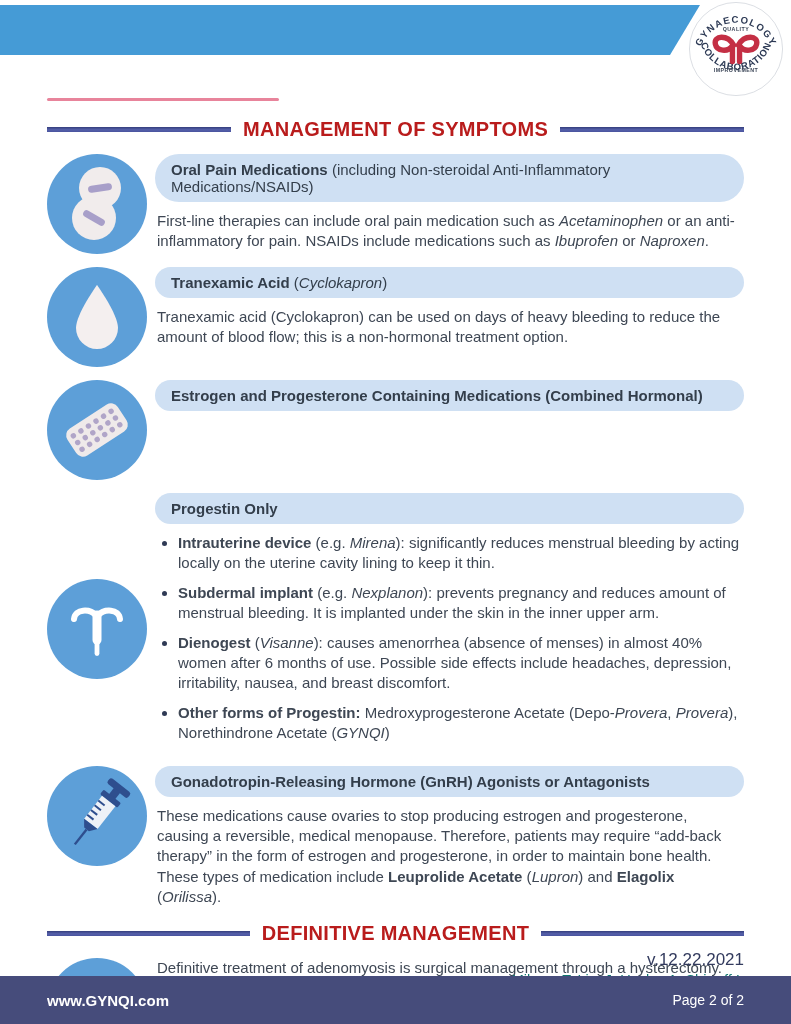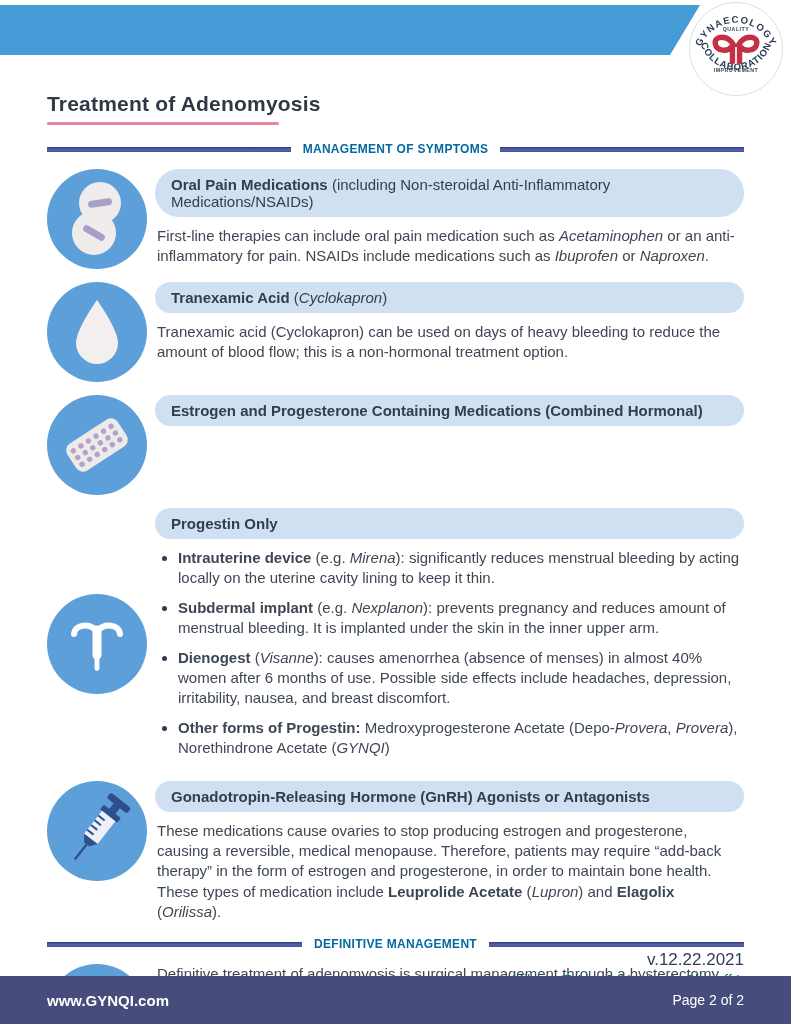--- a/index.html
+++ b/index.html
@@ -13,21 +13,21 @@
   .logo-wrap { position:absolute; left:688px; top:1px; width:96px; height:96px; }
   .logo-wrap svg { width:100%; height:100%; }
 
   
   .title { margin:0 47px 0; font-size:21px; font-weight:bold; color:#2f3845; letter-spacing:.2px; }
   .title-underline { margin:6px 0 0 47px; width:232px; height:3px; background:#e8849b; border-radius:2px; }
 
   
   .section-header { display:flex; align-items:center; margin:17px 47px 13px; }
   .section-header .bar { flex:1; height:5px; background:linear-gradient(180deg,#343e7c 0%, #5560aa 55%, #4a549e 100%); }
-  .section-header .lbl { margin:0 12px; font-size:12px; font-weight:bold; color:#0369a1; letter-spacing:.3px; white-space:nowrap; }
+  .section-header .lbl { margin:0 12px; font-size:20px; font-weight:bold; color:#b91c1c; letter-spacing:.3px; white-space:nowrap; }
 
   
   .content { padding:0 47px; }
   .row { display:flex; margin-bottom:13px; }
   .icon-col { width:108px; flex:none; }
   .icon-col svg { width:100px; height:100px; display:block; }
   .icon-offset { padding-top:86px; }
   .content-col { flex:1; min-width:0; }
   .pill { background:#cfe0f3; border-radius:999px; padding:7px 16px; font-size:15px; color:#333e4b; margin-bottom:9px; }
   .body-text { font-size:15px; color:#3e4754; line-height:1.36; padding:0 2px; }
@@ -73,21 +73,20 @@
         <g stroke="#c42f44" stroke-width="5.6" fill="none" stroke-linecap="round">
           <path d="M47.5 46 C41 34.5 26.5 36 28.5 45 C30 52.5 41.5 53.5 46 47"></path>
           <path d="M52.5 46 C59 34.5 73.5 36 71.5 45 C70 52.5 58.5 53.5 54 47"></path>
           <path d="M46.3 48 L46.3 63"></path>
           <path d="M53.7 48 L53.7 63"></path>
         </g>
       </svg>
     </div>
   </div>
 
-  <h1 class="title">Treatment of Adenomyosis</h1>
   <div class="title-underline"></div>
 
   <div class="section-header">
     <div class="bar"></div>
     <div class="lbl">MANAGEMENT OF SYMPTOMS</div>
     <div class="bar"></div>
   </div>
 
   <div class="content">
 

